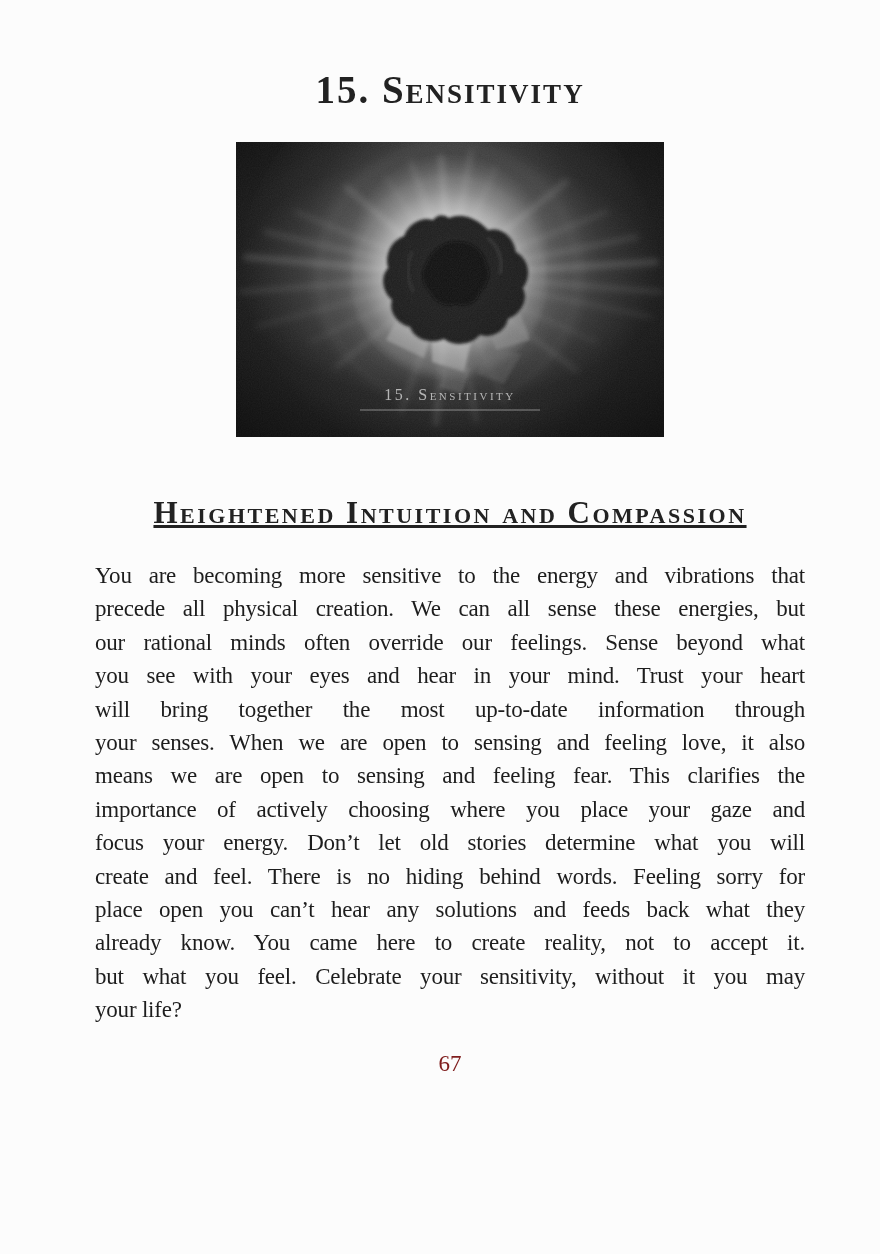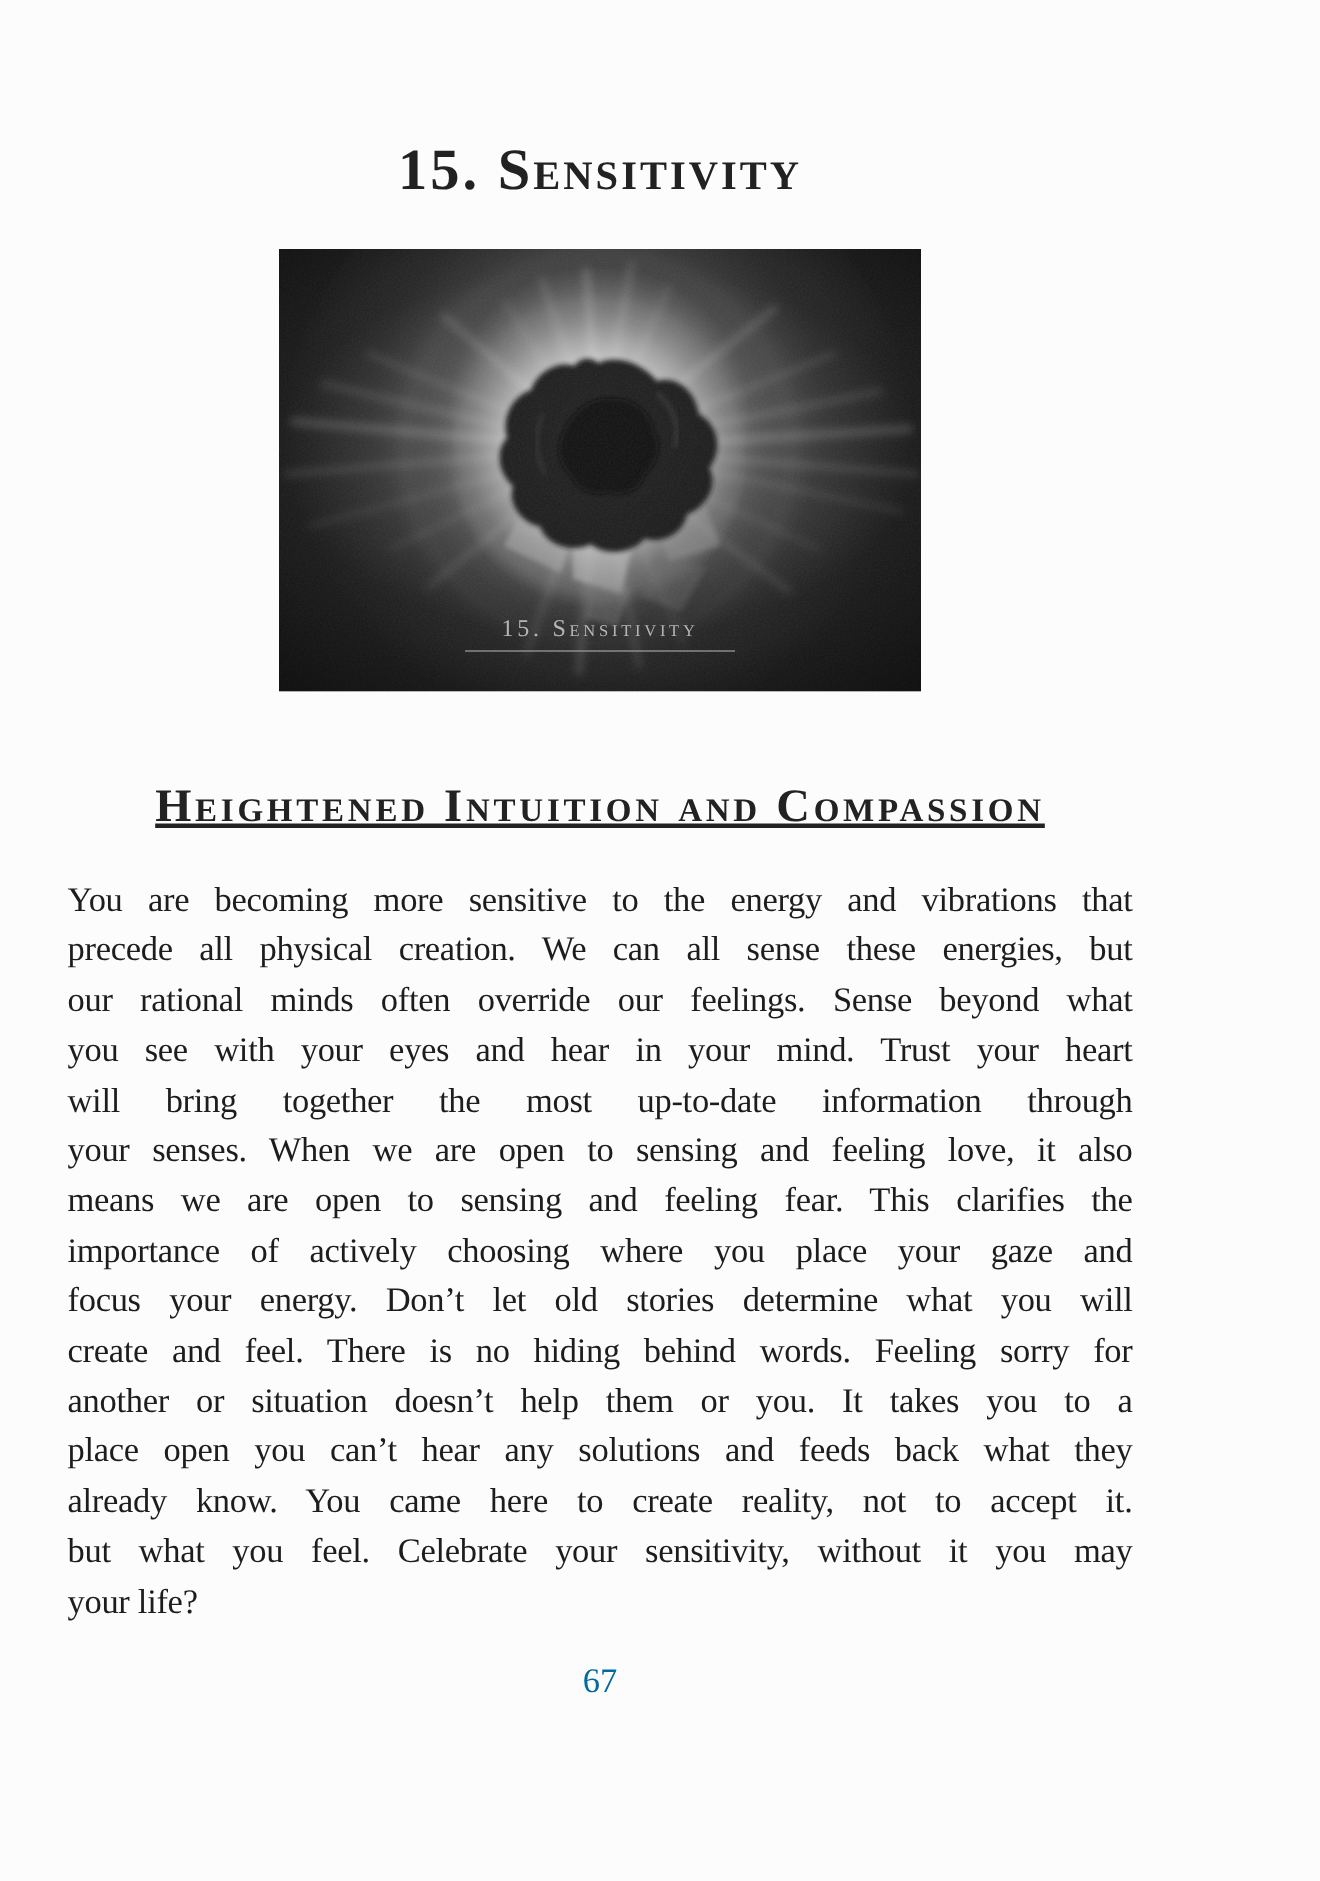--- a/index.html
+++ b/index.html
@@ -8,22 +8,22 @@
     position: relative;
     width: 880px;
     height: 1254px;
     background: #fcfcfc;
     font-family: "Liberation Serif", serif;
     color: #1d1d1d;
     overflow: hidden;
   }
   .column {
     width: 710px;
-    margin-left: 45px;
-    padding-top: 92px;
+    margin-left: 95px;
+    padding-top: 68px;
   }
   .chapter-title {
     text-align: center;
     font-variant: small-caps;
     font-size: 39px;
     letter-spacing: 2px;
     line-height: 44px;
     color: #222222;
   }
   .card-wrap {
@@ -59,21 +59,21 @@
     white-space: nowrap;
   }
   .body-text .line.last {
     text-align-last: left;
     white-space: normal;
   }
   .page-number {
     margin-top: 24px;
     text-align: center;
     font-size: 23px;
-    color: #0369a1;
+    color: #7f1d1d;
   }
 </style>
 </head>
 <body>
 
 <div class="page">
   <div class="column">
 
     <h1 class="chapter-title">15. Sensitivity</h1>
 
@@ -186,21 +186,20 @@
         <div class="line">You are becoming more sensitive to the energy and vibrations that</div>
         <div class="line">precede all physical creation. We can all sense these energies, but</div>
         <div class="line">our rational minds often override our feelings. Sense beyond what</div>
         <div class="line">you see with your eyes and hear in your mind. Trust your heart</div>
         <div class="line">will bring together the most up-to-date information through</div>
         <div class="line">your senses. When we are open to sensing and feeling love, it also</div>
         <div class="line">means we are open to sensing and feeling fear. This clarifies the</div>
         <div class="line">importance of actively choosing where you place your gaze and</div>
         <div class="line">focus your energy. Don’t let old stories determine what you will</div>
         <div class="line">create and feel. There is no hiding behind words. Feeling sorry for</div>
-        <div class="line">another or situation doesn’t help them or you. It takes you to a</div>
         <div class="line">place open you can’t hear any solutions and feeds back what they</div>
         <div class="line">already know. You came here to create reality, not to accept it.</div>
         <div class="line">but what you feel. Celebrate your sensitivity, without it you may</div>
         <div class="line last">your life?</div>
       </div>
 
     <div class="page-number">67</div>
 
   </div>
 </div>

